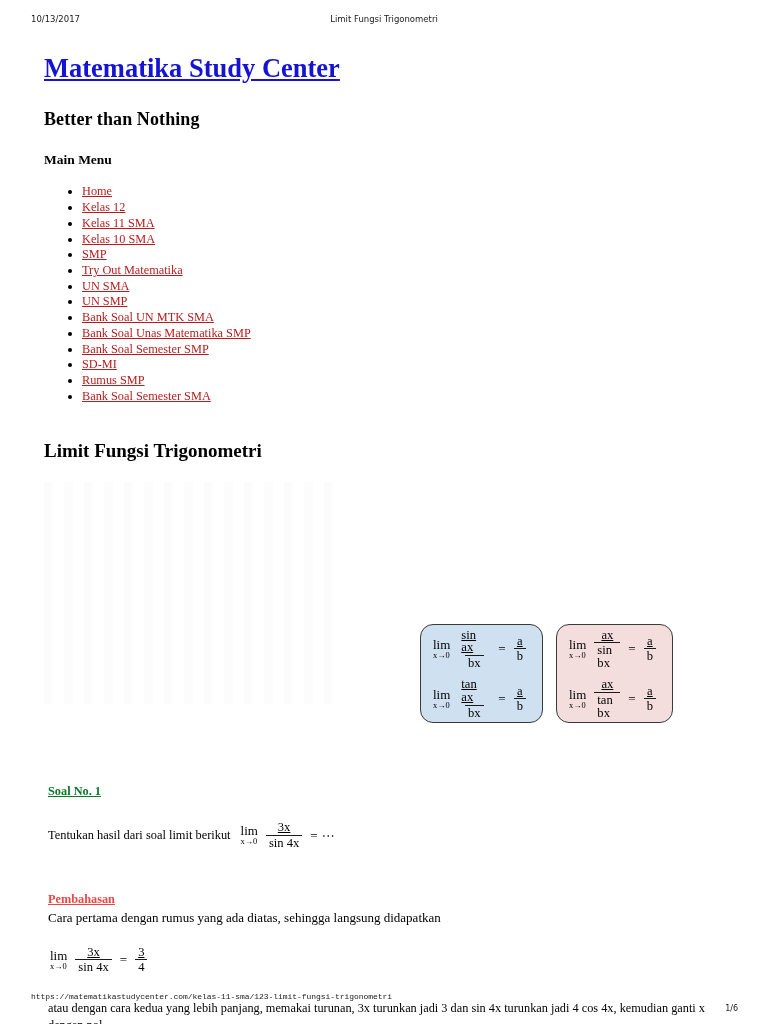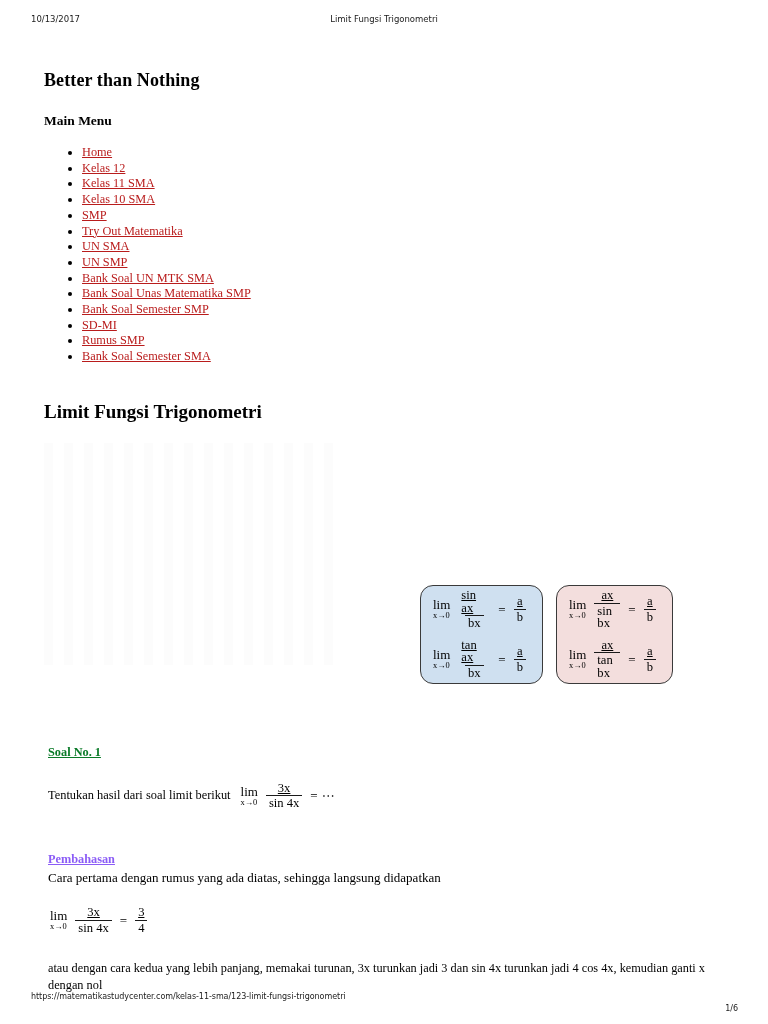--- a/index.html
+++ b/index.html
@@ -27,21 +27,21 @@
   .print-header .ph-title { position: absolute; left: 0; right: 0; text-align: center; top: 0; }
 
   .print-footer {
     position: absolute;
     bottom: 18px; left: 0; right: 0;
     height: 14px;
     font-family: "DejaVu Sans", "Liberation Sans", sans-serif;
     font-size: 8px;
     color: #1a1a1a;
   }
-  .print-footer .pf-url { position: absolute; left: 31px; top: 0; letter-spacing: -0.05px; }
+  .print-footer .pf-url { position: absolute; left: 31px; top: 0; letter-spacing: -0.05px; font-family: Liberation Mono, monospace; }
   .print-footer .pf-page { position: absolute; right: 30px; top: 12px; }
 
   
   .page {
     position: absolute;
     top: 44px;
     left: 44px;
     width: 690px;
   }
 
@@ -182,21 +182,21 @@
     font-size: 12.4px;
     display: flex;
     align-items: center;
   }
   .soal-line .soal-text { margin-right: 10px; }
 
   .pembahasan-heading {
     margin: 42px 0 0 4px;
     font-size: 12.3px;
     font-weight: bold;
-    color: #8b5cf6;
+    color: #ef4444;
     text-decoration: underline;
     display: inline-block;
   }
   .pembahasan-text {
     margin: 3px 0 0 4px;
     font-size: 13px;
     line-height: 16px;
   }
   .answer-math {
     margin: 20px 0 0 6px;
@@ -211,20 +211,23 @@
 </head>
 <body>
 
 <div class="print-header">
   <span class="ph-date">10/13/2017</span>
   <span class="ph-title">Limit Fungsi Trigonometri</span>
 </div>
 
 <div class="page">
 
+  <h1 class="site-title">
+    <a href="#">Matematika Study Center</a>
+  </h1>
 
   <div class="tagline">Better than Nothing</div>
 
   <div class="menu-heading">Main Menu</div>
 
   <ul class="main-menu">
     <li><a href="#">Home</a></li>
     <li><a href="#">Kelas 12</a></li>
     <li><a href="#">Kelas 11 SMA</a></li>
     <li><a href="#">Kelas 10 SMA</a></li>

